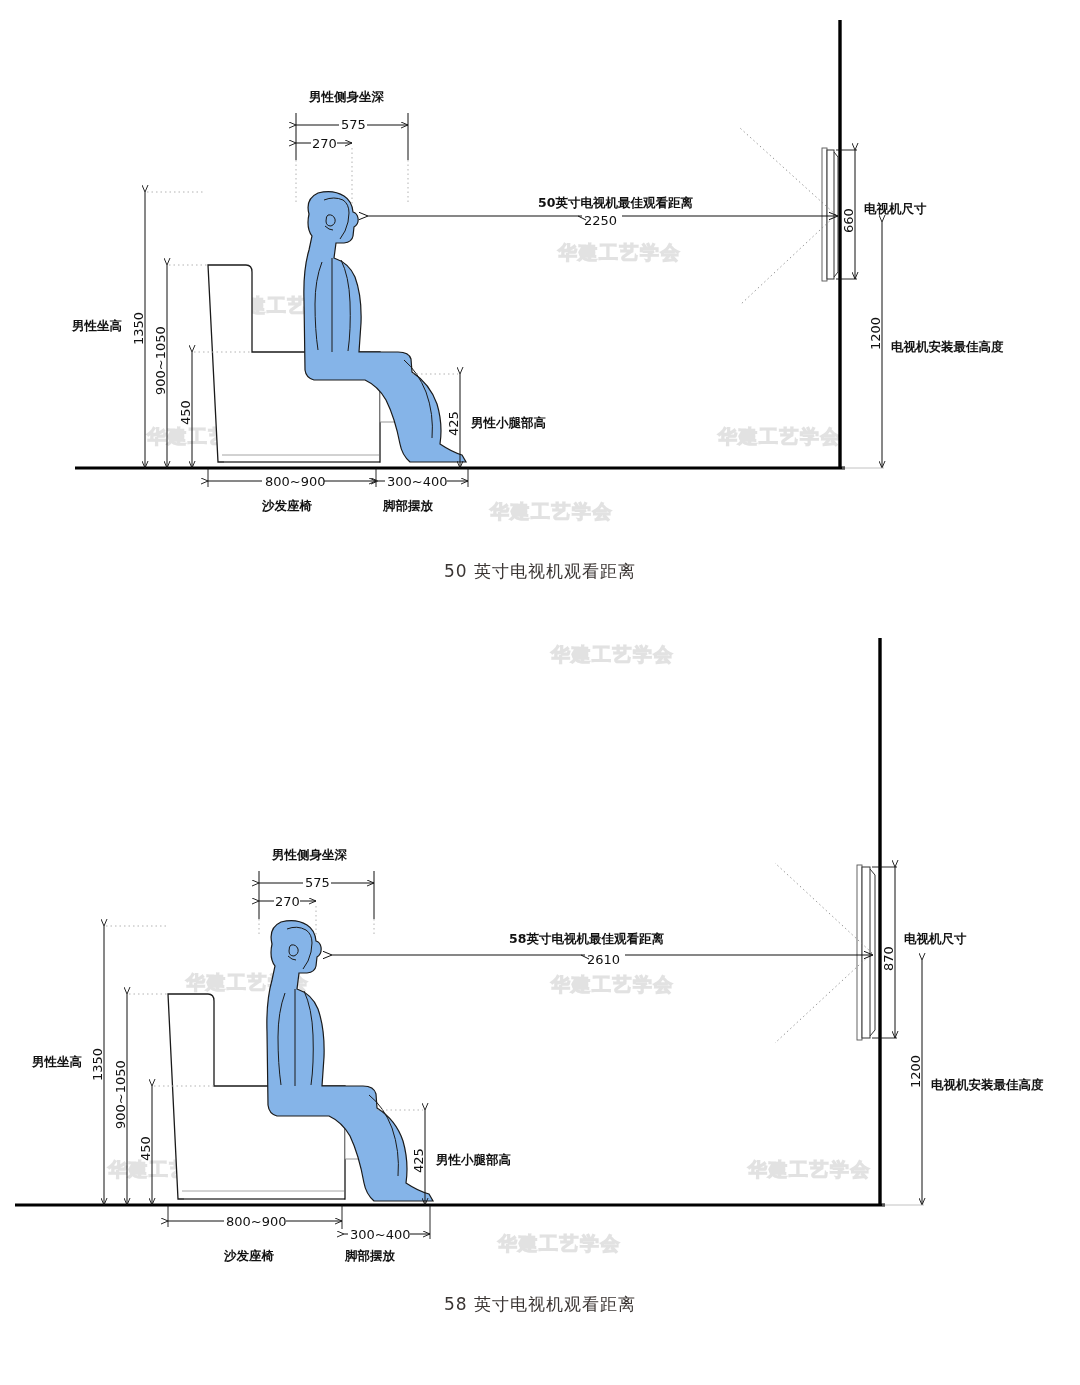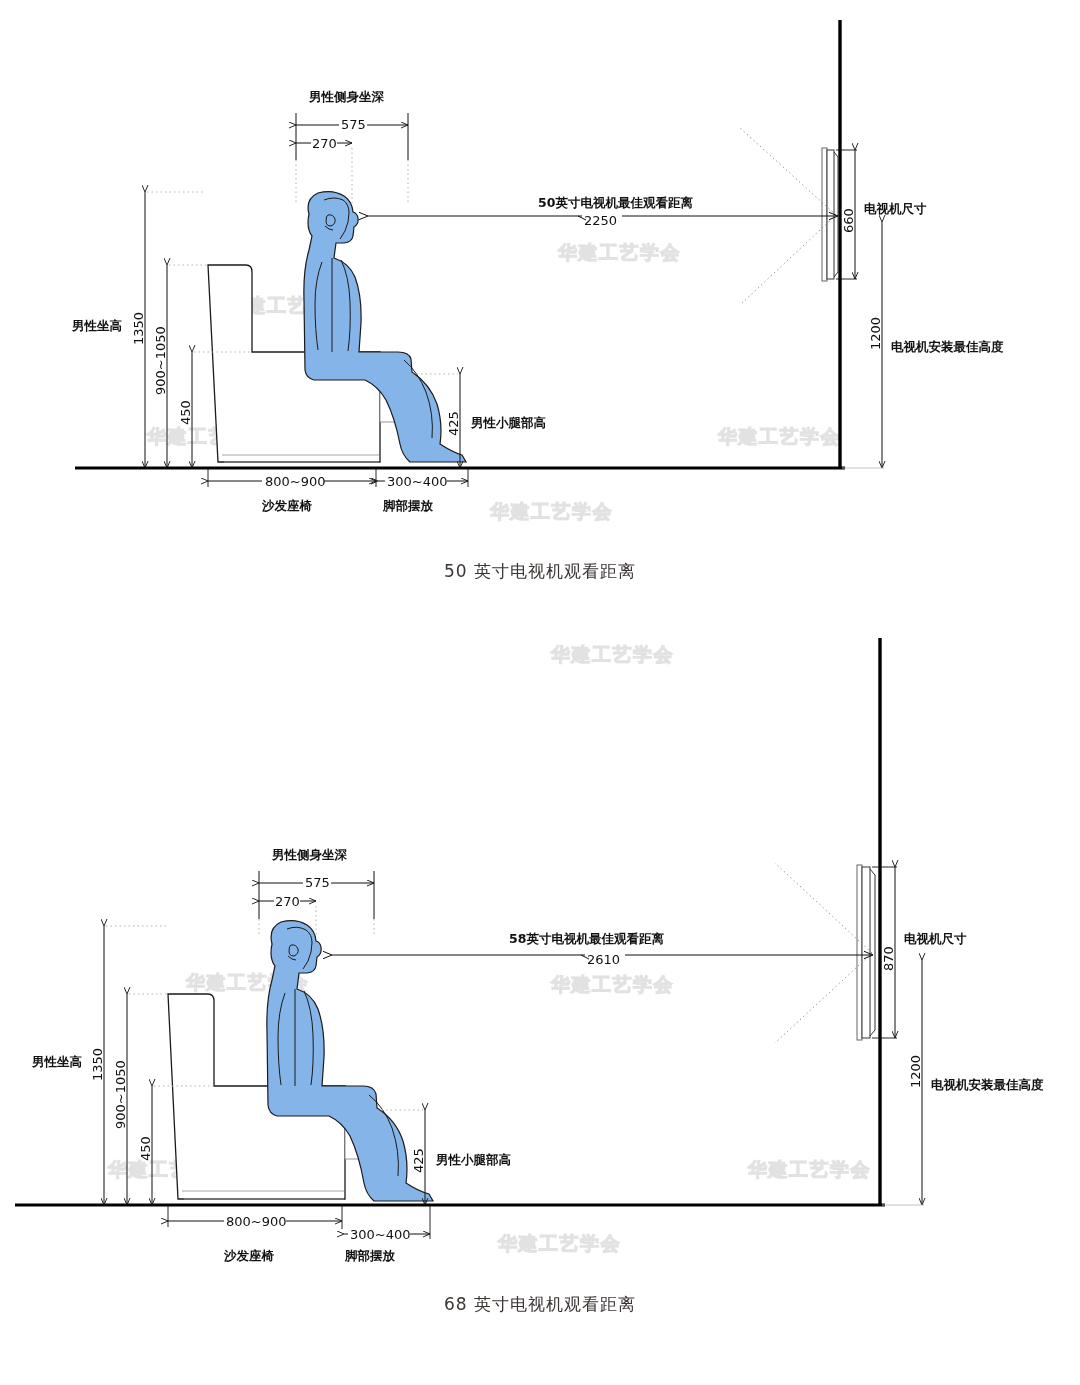--- a/index.html
+++ b/index.html
@@ -387,14 +387,14 @@
     <text class="labeltext" x="904" y="330">电视机尺寸</text>
   </g>
 
   <g>
     <line x1="922" y1="347" x2="922" y2="592" stroke="#111" stroke-width="1" marker-start="url(#arS2)" marker-end="url(#arS2)"></line>
     <line x1="882" y1="592" x2="924" y2="592" stroke="#bbb" stroke-width="0.9"></line>
     <text class="dimtext" x="920" y="475" transform="rotate(-90 920 475)">1200</text>
     <text class="labeltext" x="931" y="476">电视机安装最佳高度</text>
   </g>
 </svg>
-<div class="caption">68 英寸电视机观看距离</div>
+<div class="caption">58 英寸电视机观看距离</div>
 </div>
 
 </body></html>

